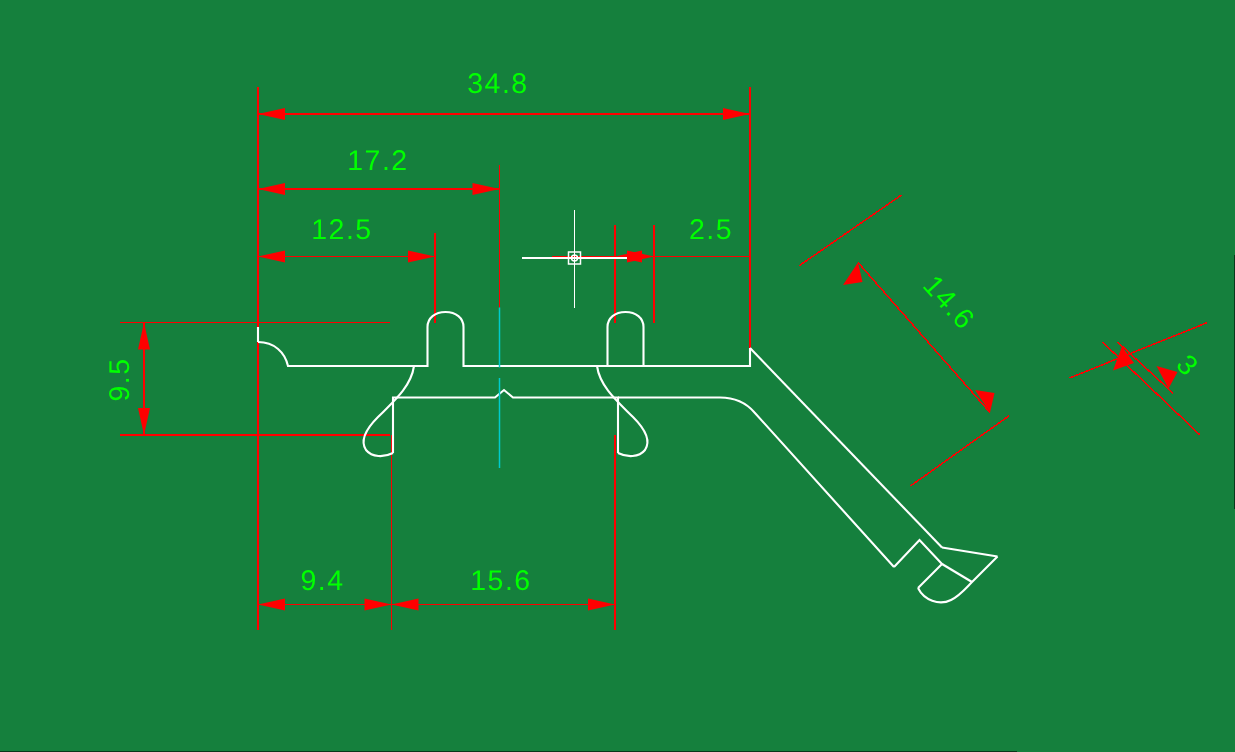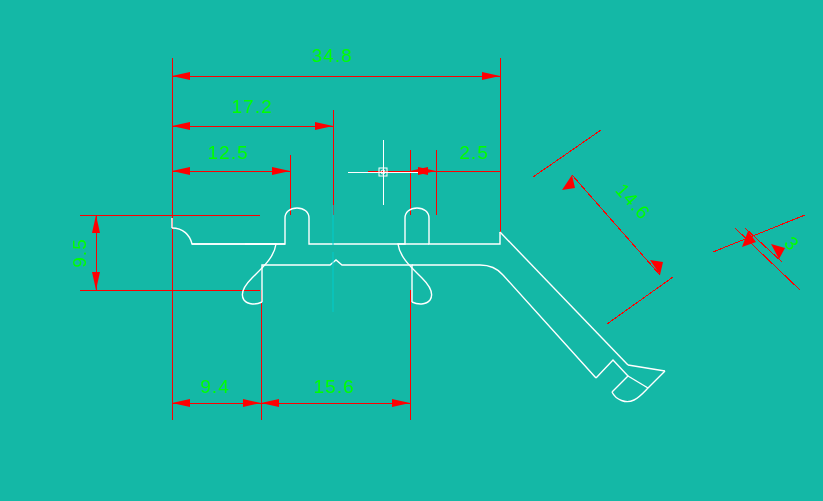--- a/index.html
+++ b/index.html
@@ -10,21 +10,21 @@
   body {
     width: 823px;
     height: 501px;
     overflow: hidden;
     font-family: "Liberation Sans", sans-serif;
   }
   #cad-canvas {
     position: relative;
     width: 823px;
     height: 501px;
-    background: #14b8a6;
+    background: #15803d;
   }
   svg#cad-svg {
     position: absolute;
     top: 0;
     left: 0;
     width: 823px;
     height: 501px;
     display: block;
   }
   .dim-line, .ext-line {

